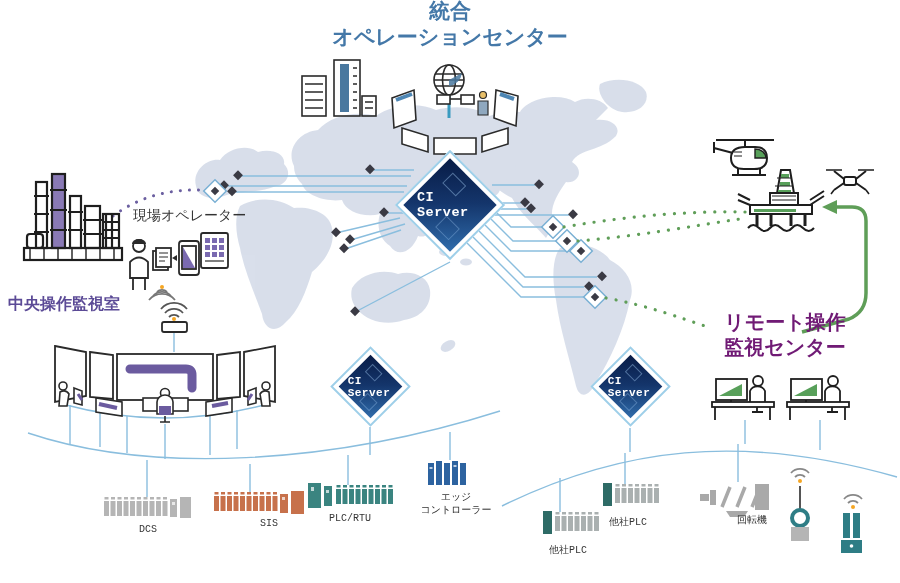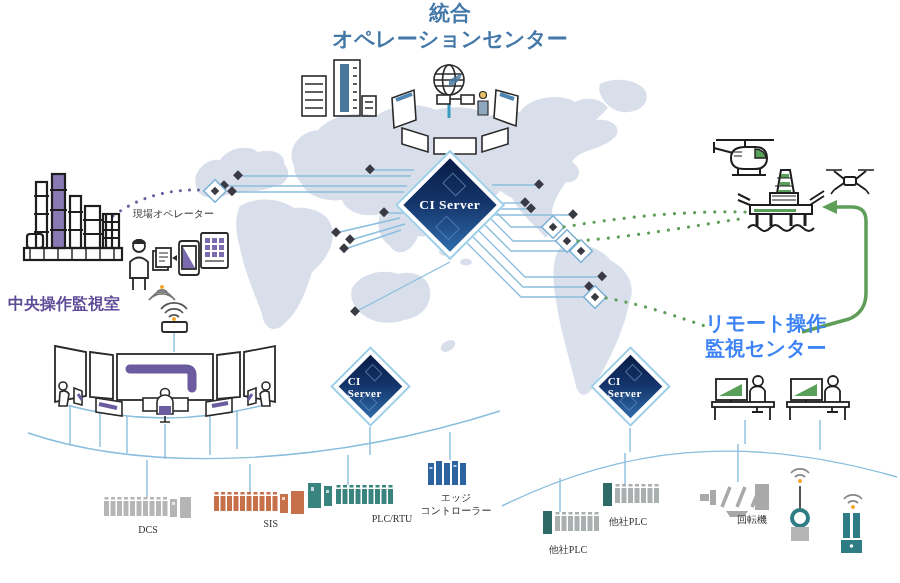--- a/index.html
+++ b/index.html
@@ -1,23 +1,23 @@
 <!DOCTYPE html>
 <html><head>
 <meta charset="utf-8">
 <style>
   html,body{margin:0;padding:0;background:#fff;}
   #canvas{position:relative;width:900px;height:583px;background:#ffffff;overflow:hidden;
-          font-family:Liberation Serif, serif;}
+          font-family:Liberation Mono, monospace;}
   svg{position:absolute;inset:0;}
   .lbl{position:absolute;color:#333;white-space:nowrap;z-index:5;}
   .title{left:0;right:0;top:6px;text-align:center;color:#4478a8;font-weight:bold;
          font-size:21px;line-height:1.25;z-index:5;}
   .purple-h{color:#5b4a96;font-weight:bold;font-size:16px;}
-  .green-h{color:#3b82f6;font-weight:bold;font-size:20px;line-height:1.25;text-align:left;}
+  .green-h{color:#701a75;font-weight:bold;font-size:20px;line-height:1.25;text-align:center;}
   .small-lbl{font-size:10px;}
   .center-txt{text-align:center;line-height:1.3;}
   
   .diamond{position:absolute;transform:rotate(45deg);background:#fff;
            border:2.5px solid #9ecfe9;z-index:4;box-sizing:border-box;}
   .diamond .inner{position:absolute;inset:4px;
            background:linear-gradient(135deg,#081c46 0%,#14356b 48%,#2f6cab 100%);
            display:flex;align-items:center;justify-content:center;overflow:hidden;}
   .diamond .inner:before{content:"";position:absolute;left:18%;top:12%;width:26%;height:20%;
            border:1px solid rgba(160,200,240,.45);transform:rotate(0deg);}
@@ -464,21 +464,21 @@
       </g>
       <circle cx="851.5" cy="546" r="1.8" fill="#fff"></circle>
     </g>
   </svg>
 
   <div class="title">
     <div>統合</div>
     <div>オペレーションセンター</div>
   </div>
 
-  <div class="lbl" style="left:133px;top:207px;font-size:10px;">現場オペレーター</div>
+  <div class="lbl" style="left:133px;top:207px;font-size:14px;">現場オペレーター</div>
 
   <div class="lbl purple-h" style="left:8px;top:294px;">中央操作監視室</div>
 
   <div class="lbl green-h" style="left:705px;top:311px;width:160px;">
     <div>リモート操作</div>
     <div>監視センター</div>
   </div>
 
   <div class="diamond d-big">
     <div class="inner">
@@ -491,21 +491,21 @@
       </div>
   </div>
   <div class="diamond d-sm" style="left:602px;top:358px;">
     <div class="inner">
         <span>CI Server</span>
       </div>
   </div>
 
   <div class="lbl small-lbl" style="left:120px;top:524px;width:56px;text-align:center;">DCS</div>
   <div class="lbl small-lbl" style="left:222px;top:518px;width:56px;text-align:right;">SIS</div>
-  <div class="lbl small-lbl" style="left:314px;top:513px;width:72px;text-align:center;margin-left:42px;">PLC/RTU</div>
+  <div class="lbl small-lbl" style="left:314px;top:513px;width:72px;text-align:center;">PLC/RTU</div>
   <div class="lbl small-lbl center-txt" style="left:406px;top:491px;width:100px;">
     <div>エッジ</div>
     <div>コントローラー</div>
   </div>
   <div class="lbl small-lbl" style="left:538px;top:543px;width:60px;text-align:center;">他社PLC</div>
   <div class="lbl small-lbl" style="left:598px;top:515px;width:60px;text-align:center;">他社PLC</div>
   <div class="lbl small-lbl" style="left:707px;top:513px;width:60px;text-align:right;">回転機</div>
 </div>
 
 </body></html>

